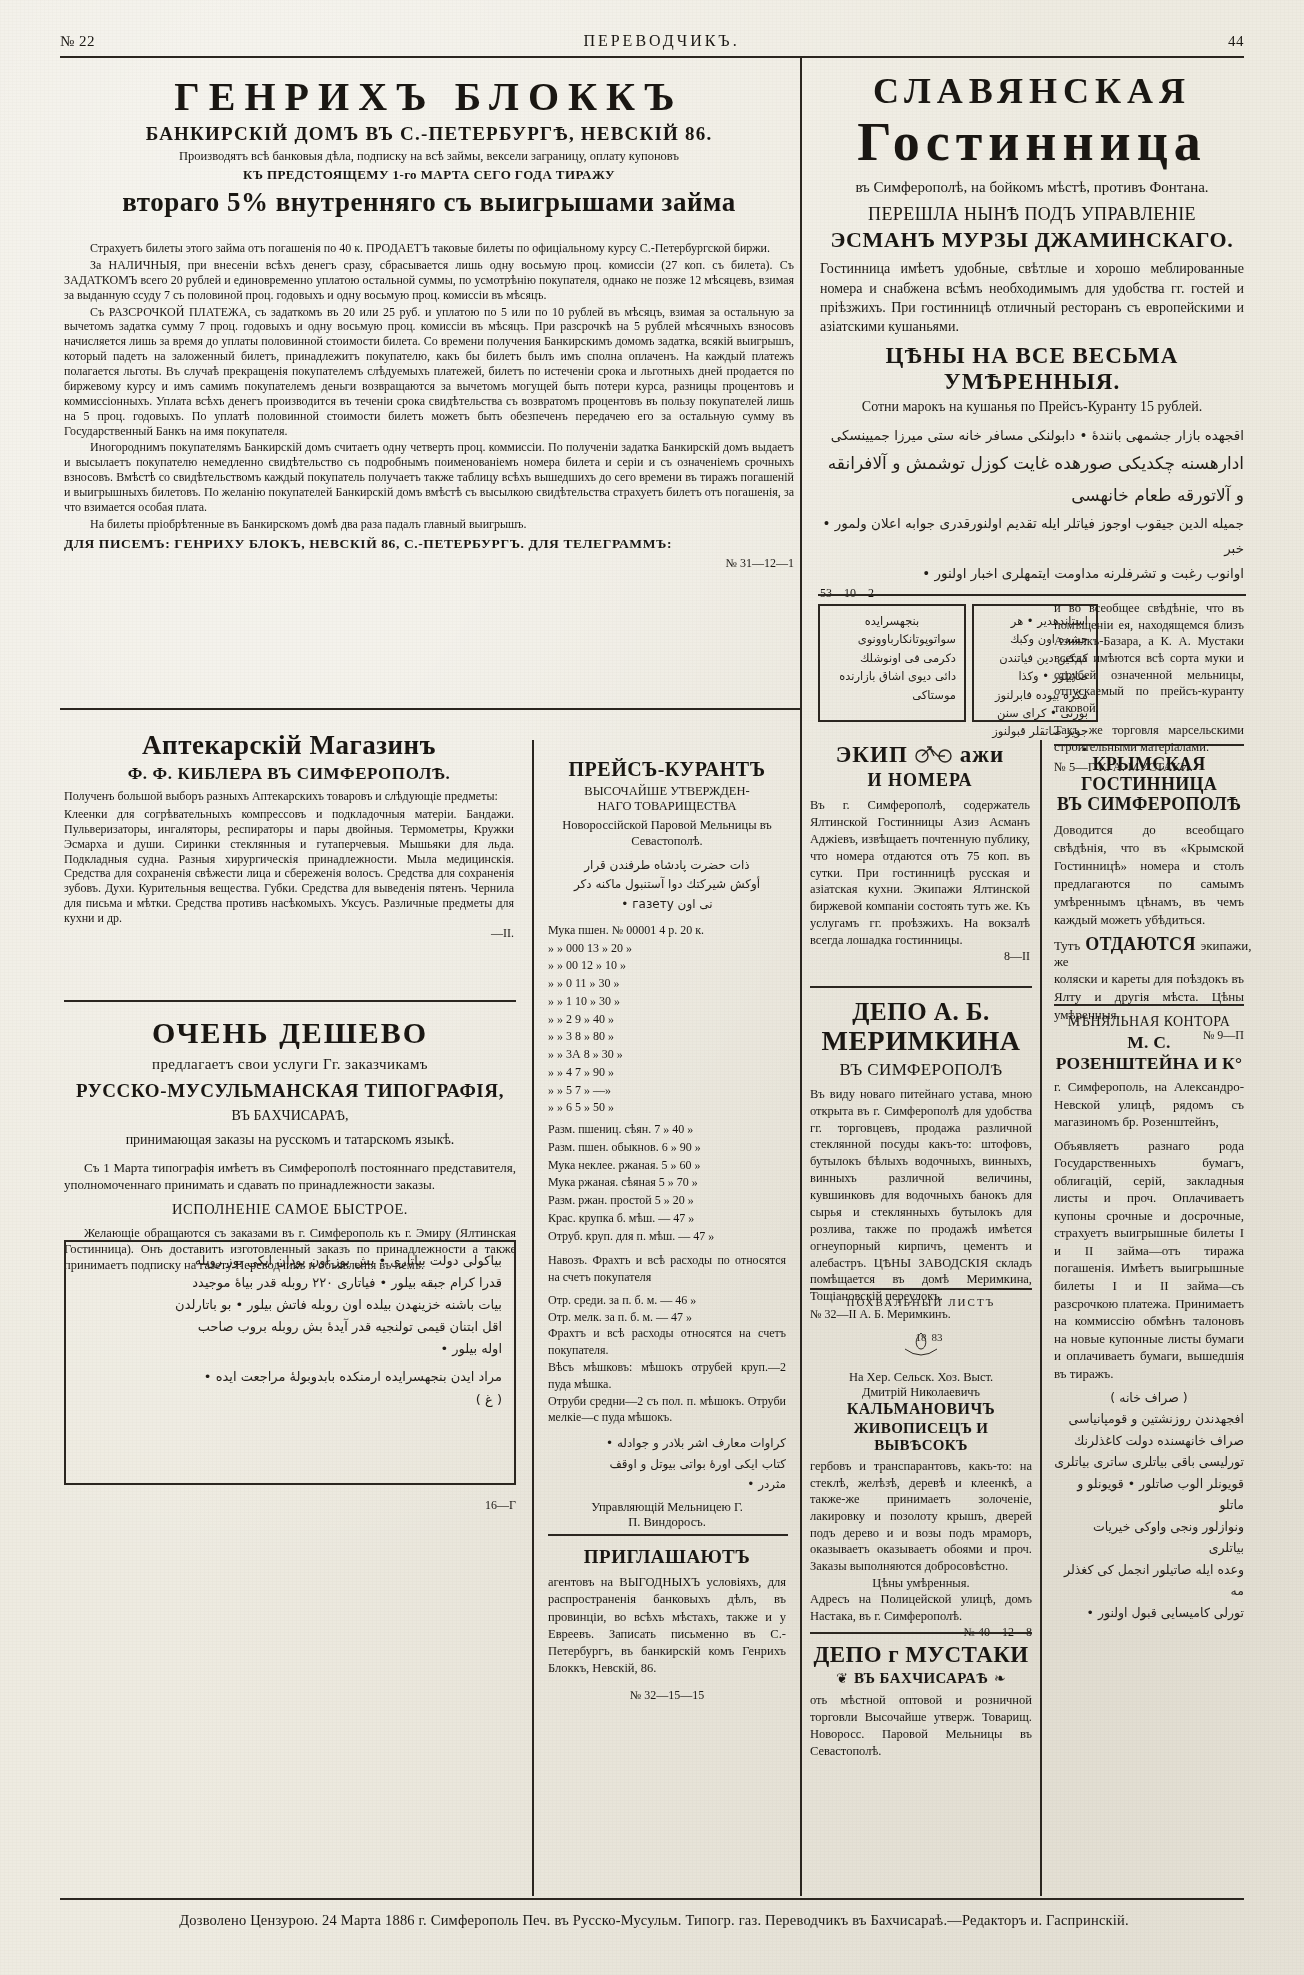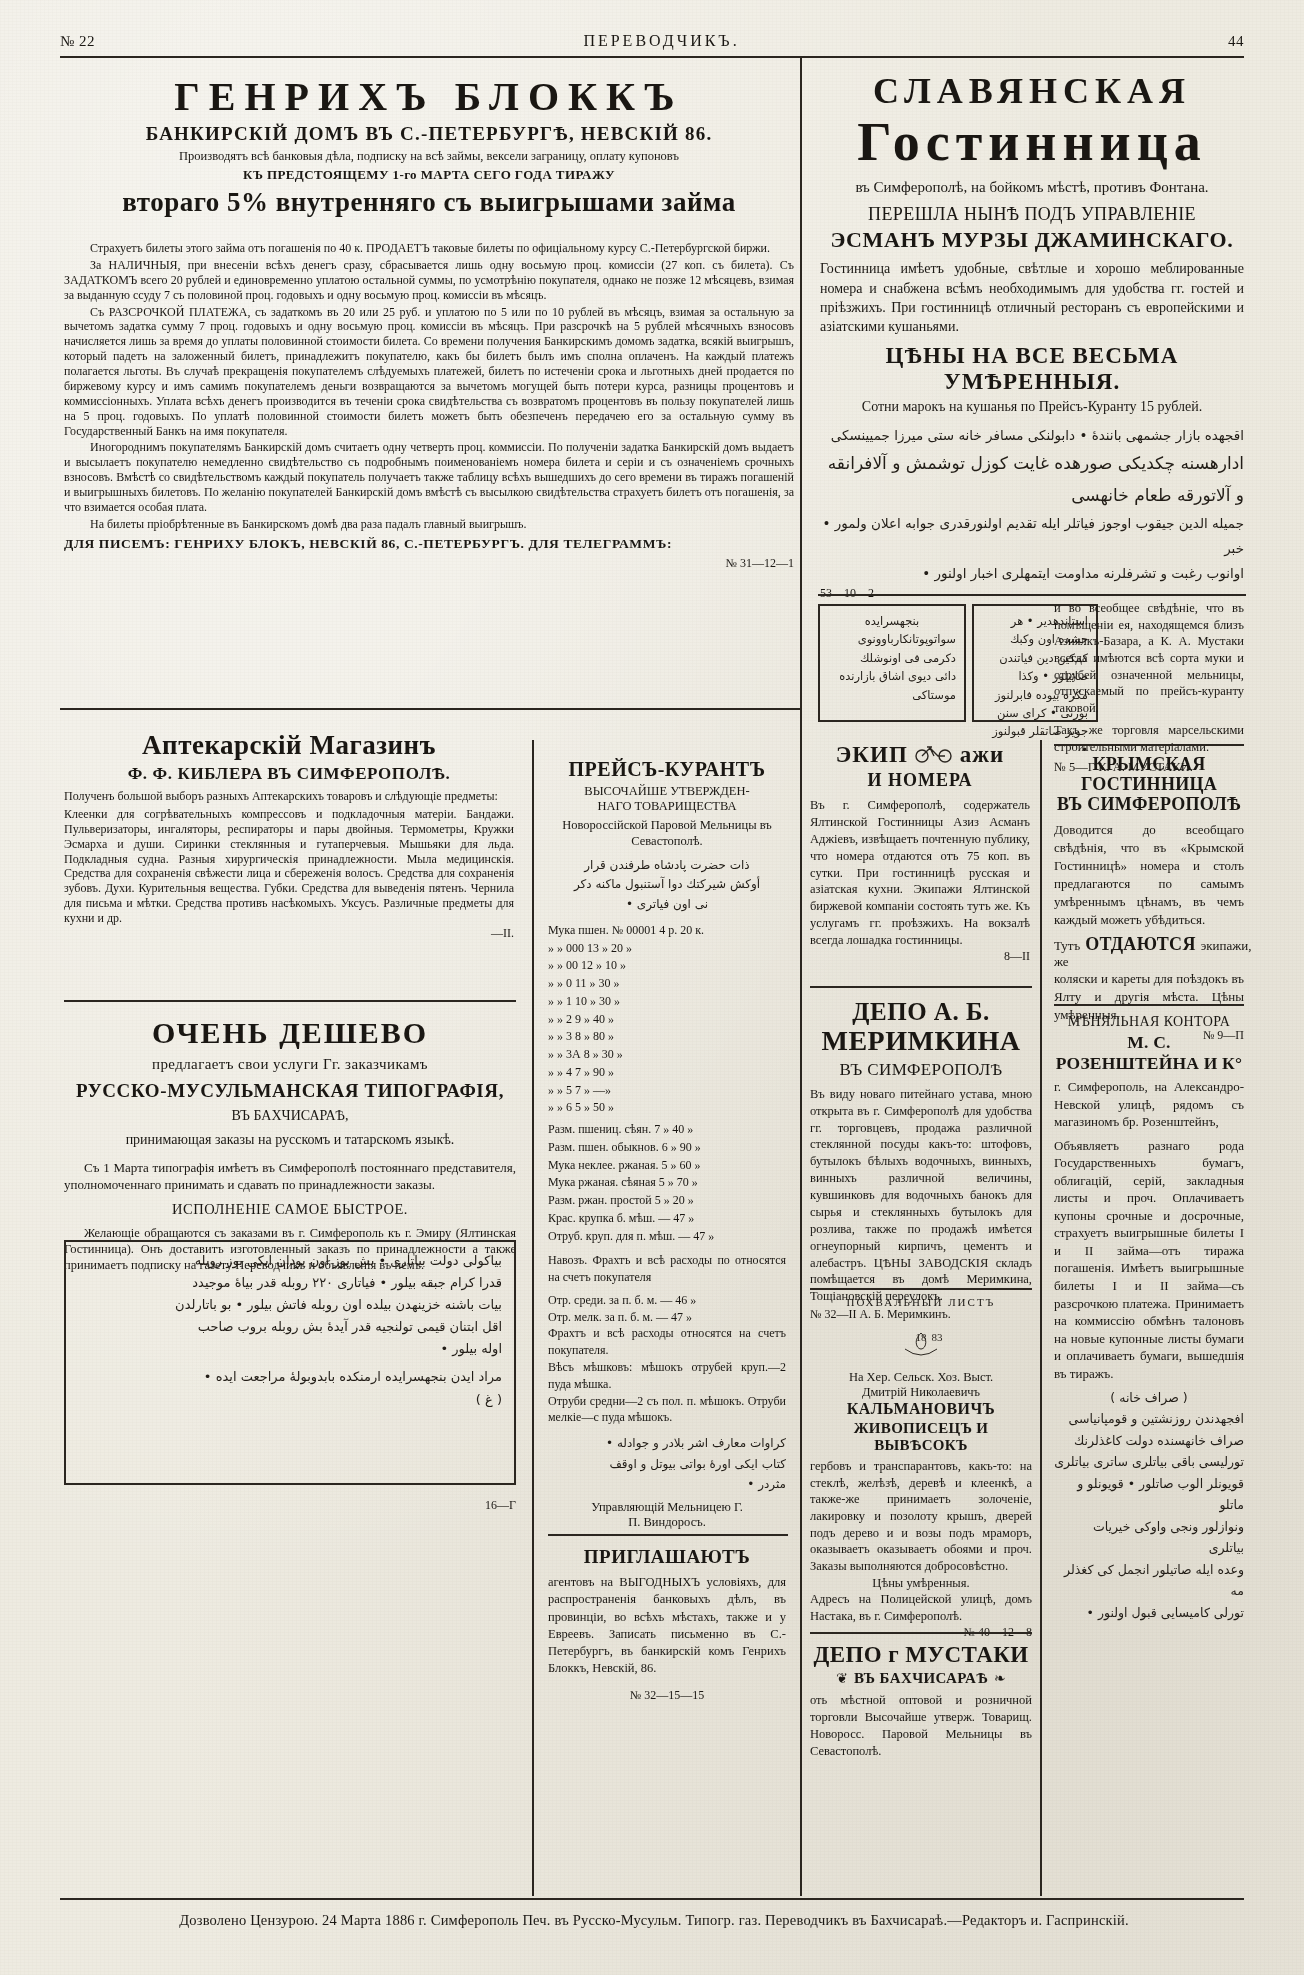--- a/index.html
+++ b/index.html
@@ -135,21 +135,21 @@
   <div class="blk" style="left:420px;top:1498px;width:96px;font-size:12px;text-align:right;">16—Г</div>
 
   <div class="blk" style="left:548px;top:742px;width:238px;margin-top:16px;">
     <div class="c" style="font-size:20px;font-weight:bold;letter-spacing:.5px;">ПРЕЙСЪ-КУРАНТЪ</div>
     <div class="c" style="font-size:12.5px;margin-top:3px;">ВЫСОЧАЙШЕ УТВЕРЖДЕН-</div>
     <div class="c" style="font-size:12.5px;">НАГО ТОВАРИЩЕСТВА</div>
     <div class="c" style="font-size:12.5px;margin-top:3px;line-height:1.3;">Новороссiйской Паровой Мельницы въ Севастополѣ.</div>
 
     <div class="arabic cjust" style="margin-top:6px;font-size:12px;line-height:1.65;">ذات حضرت پادشاه طرفندن قرار</div>
     <div class="arabic cjust" style="font-size:12px;line-height:1.65;">أوكش شيركتك دوا آستنبول ماكنه دكر</div>
-    <div class="arabic cjust" style="font-size:12px;line-height:1.65;">نى اون فياترى •</div>
+    <div class="arabic cjust" style="font-size:12px;line-height:1.65;">نى اون газету •</div>
 
     <div style="margin-top:7px;font-size:12px;line-height:1.48;">
       <div>Мука пшен. № 00001 4 р. 20 к.</div>
       <div>»        »       000 13 » 20 »</div>
       <div>»        »        00 12 » 10 »</div>
       <div>»        »         0 11 » 30 »</div>
       <div>»        »         1 10 » 30 »</div>
       <div>»        »         2  9 » 40 »</div>
       <div>»        »         3  8 » 80 »</div>
       <div>»        »        3А 8 » 30 »</div>

